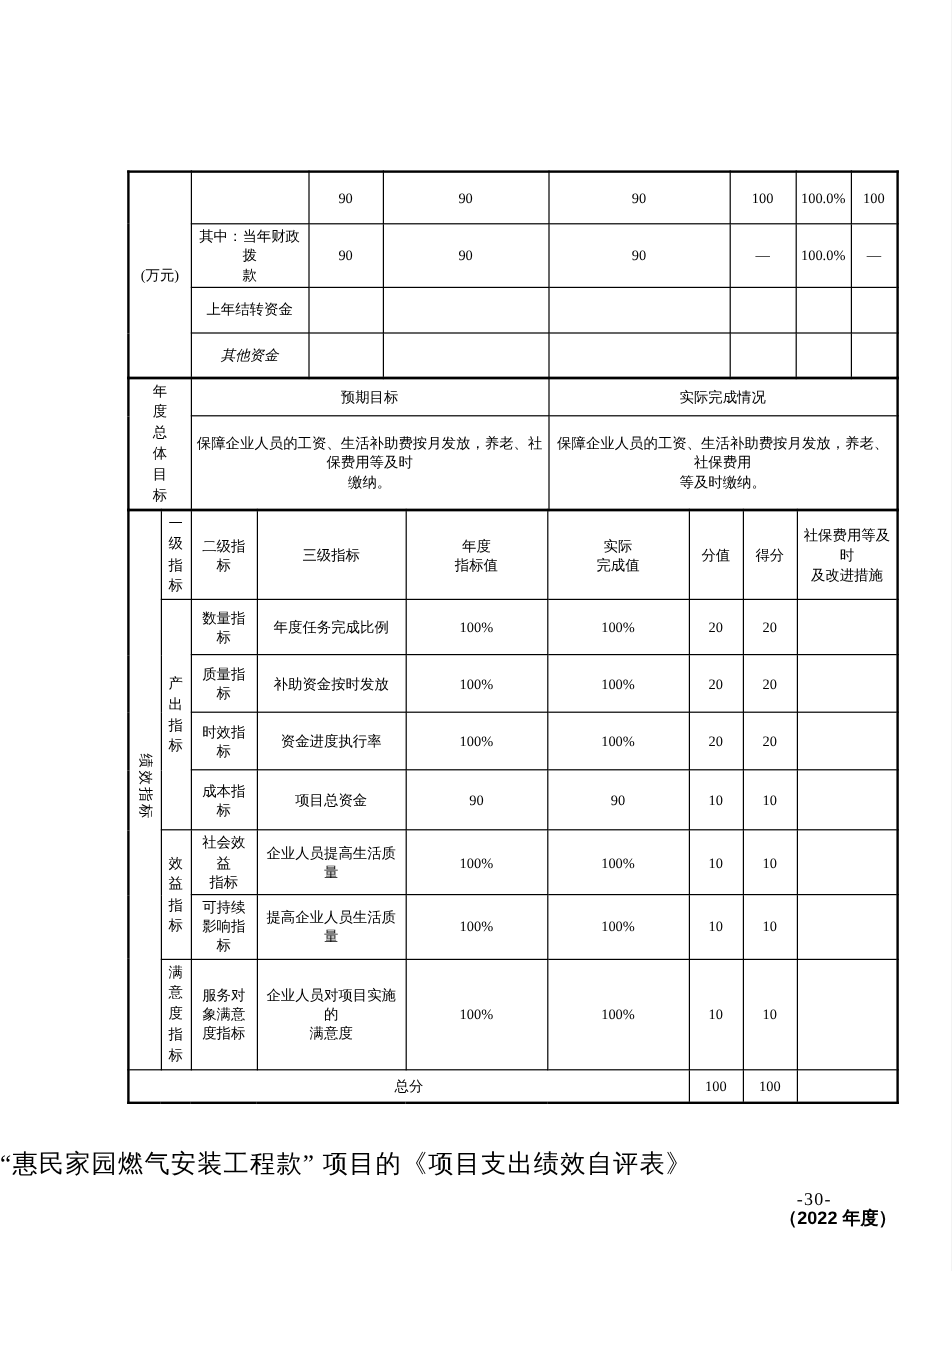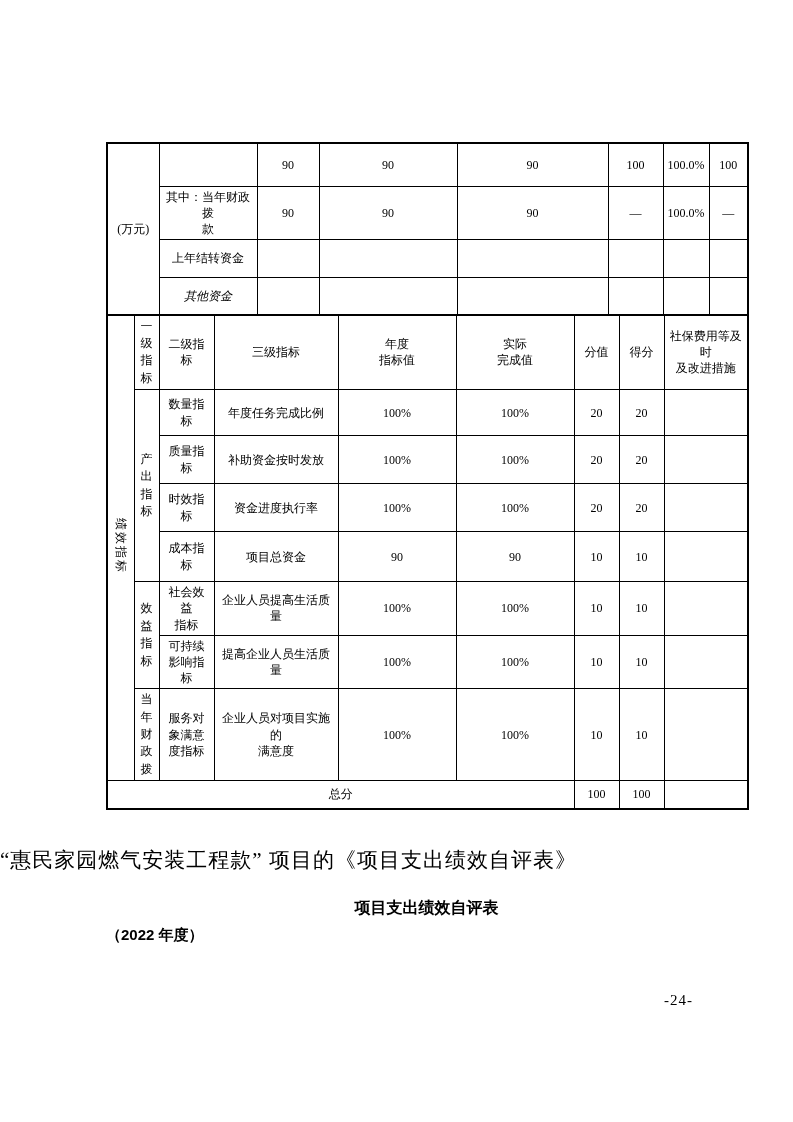--- a/index.html
+++ b/index.html
@@ -55,24 +55,24 @@
   .form-title {
     margin-top: 24px;
     margin-left: 106px;
     width: 641px;
     text-align: center;
     font-size: 16px;
     font-weight: bold;
     font-family: "Liberation Sans", "DejaVu Sans", sans-serif;
   }
   .form-period {
-    margin-top: 7px;
+    margin-top: 22px;
     margin-left: 106px;
     width: 641px;
-    text-align: left;
+    text-align: right;
     font-size: 15px;
     font-weight: bold;
     font-family: "Liberation Sans", "DejaVu Sans", sans-serif;
   }
   .page-num {
     position: absolute;
     top: 992px;
     right: 100px;
     font-size: 15px;
     letter-spacing: 1px;
@@ -129,20 +129,42 @@
       <td></td>
       <td></td>
       <td></td>
       <td></td>
       <td></td>
       <td></td>
     </tr>
   </tbody>
     </table>
 
+  <table class="doc-table">
+    <colgroup>
+      <col style="width:52px">
+        <col style="width:298px">
+        <col style="width:291px">
+    </colgroup>
+    <tbody>
+        <tr style="height:28px">
+      <td rowspan="2">
+        <span class="vstack">年度总体目标</span>
+      </td>
+      <td>预期目标</td>
+      <td>实际完成情况</td>
+    </tr>
+    <tr style="height:68px">
+      <td class="prelined goal-text-left">保障企业人员的工资、生活补助费按月发放，养老、社保费用等及时
+缴纳。</td>
+      <td class="prelined goal-text-right">保障企业人员的工资、生活补助费按月发放，养老、社保费用
+等及时缴纳。</td>
+    </tr>
+  </tbody>
+    </table>
 
   <table class="doc-table">
     <colgroup>
       <col style="width:27px">
         <col style="width:25px">
         <col style="width:55px">
         <col style="width:124px">
       <col style="width:118px">
         <col style="width:118px">
         <col style="width:45px">
@@ -230,21 +252,21 @@
 标</td>
       <td class="cell-left prelined">提高企业人员生活质量</td>
       <td>100%</td>
       <td>100%</td>
       <td>10</td>
       <td>10</td>
       <td></td>
     </tr>
     <tr style="height:56px">
       <td>
-        <span class="vstack">当年财政拨</span>
+        <span class="vstack">满意度指标</span>
       </td>
       <td class="prelined">服务对
 象满意
 度指标</td>
       <td class="cell-left prelined">企业人员对项目实施的
 满意度</td>
       <td>100%</td>
       <td>100%</td>
       <td>10</td>
       <td>10</td>
@@ -253,18 +275,17 @@
     <tr style="height:28px">
       <td colspan="6">总分</td>
       <td>100</td>
       <td>100</td>
       <td></td>
     </tr>
   </tbody>
     </table>
 
   <div class="doc-title">“惠民家园燃气安装工程款” 项目的《项目支出绩效自评表》</div>
-  <div class="form-title">项目支出绩效自评表</div>
   <div class="form-period">（2022 年度）</div>
 
-  <div class="page-num">-24-</div>
+  <div class="page-num">-30-</div>
 
 </div>
 
 </body></html>

